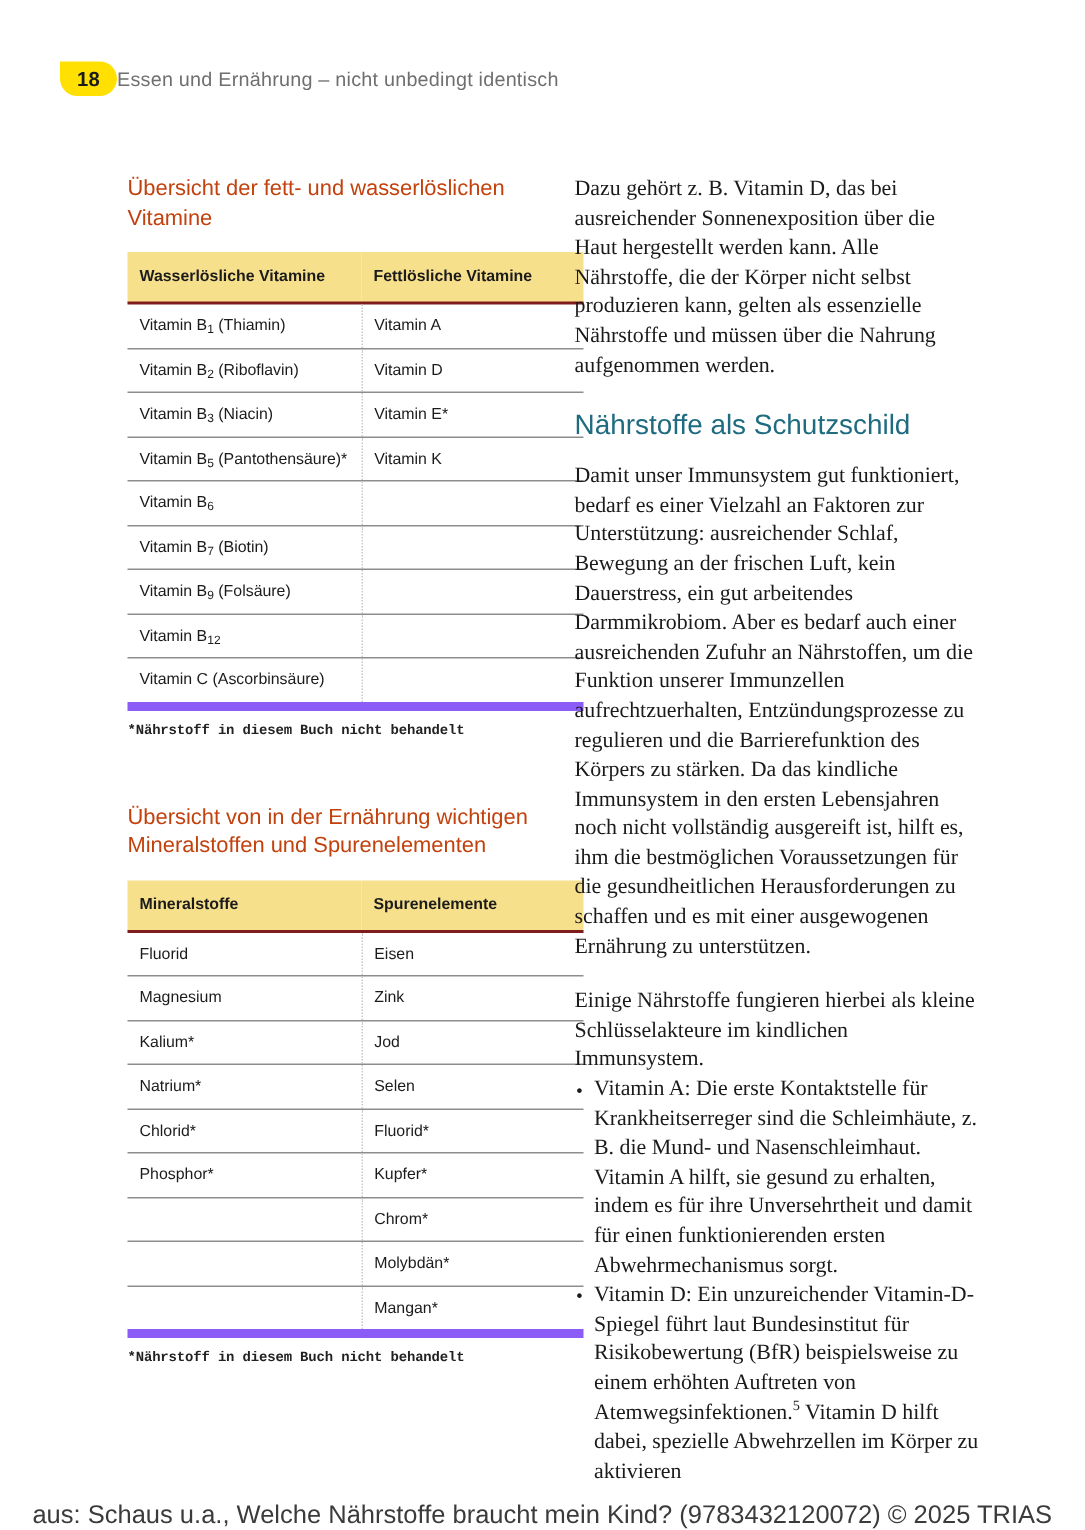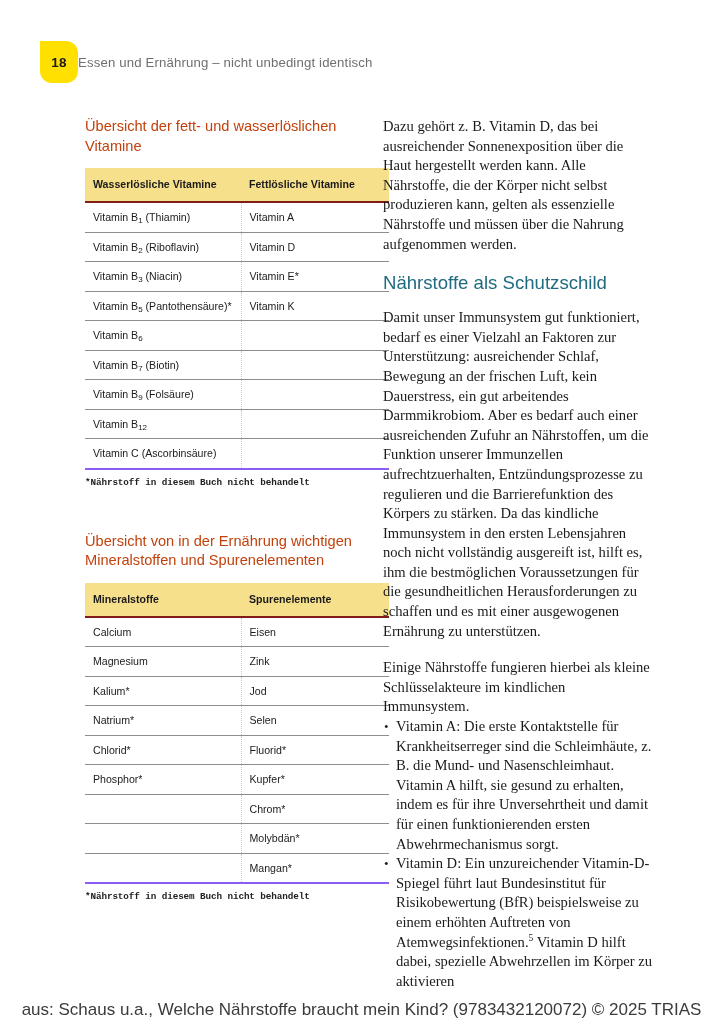--- a/index.html
+++ b/index.html
@@ -24,21 +24,21 @@
   
   .runhead {
     position: absolute;
     left: 40px;
     top: 41px;
     display: flex;
     align-items: center;
   }
   .page-badge {
     width: 38px;
-    height: 42px;
+    height: 23px;
     background: #FFE000;
     border-radius: 0 12px 12px 12px;
     display: flex;
     align-items: center;
     justify-content: center;
     font-family: "Liberation Sans", sans-serif;
     font-size: 13.5px;
     font-weight: 700;
     color: #1b1b1b;
     letter-spacing: 0.2px;
@@ -108,21 +108,21 @@
     color: #1b1b1b;
     vertical-align: top;
     padding: 7px 8px 7px 8px;
     line-height: 14.5px;
     border-bottom: 1px solid #8d8d8d;
   }
   table.vtable td.c1 {
     border-right: 1px dotted #c9c9c9;
   }
   table.vtable tr:last-child td {
-    border-bottom: 2px solid #8b5cf6;
+    border-bottom: 6px solid #8b5cf6;
   }
   table.vtable sub {
     font-size: 8px;
     line-height: 0;
     vertical-align: -2px;
   }
   .tbl-note {
     font-family: Liberation Mono, monospace;
     font-size: 9.3px;
     font-weight: 700;
@@ -253,21 +253,21 @@
 
     <table class="vtable">
       <thead>
         <tr>
           <th class="c1">Mineralstoffe</th>
           <th class="c2">Spurenelemente</th>
         </tr>
       </thead>
       <tbody id="minerals-body">
           <tr>
-            <td class="c1">Calcium</td>
+            <td class="c1">Fluorid</td>
             <td class="c2">Eisen</td>
           </tr>
           <tr>
             <td class="c1">Magnesium</td>
             <td class="c2">Zink</td>
           </tr>
           <tr>
             <td class="c1">Kalium*</td>
             <td class="c2">Jod</td>
           </tr>

